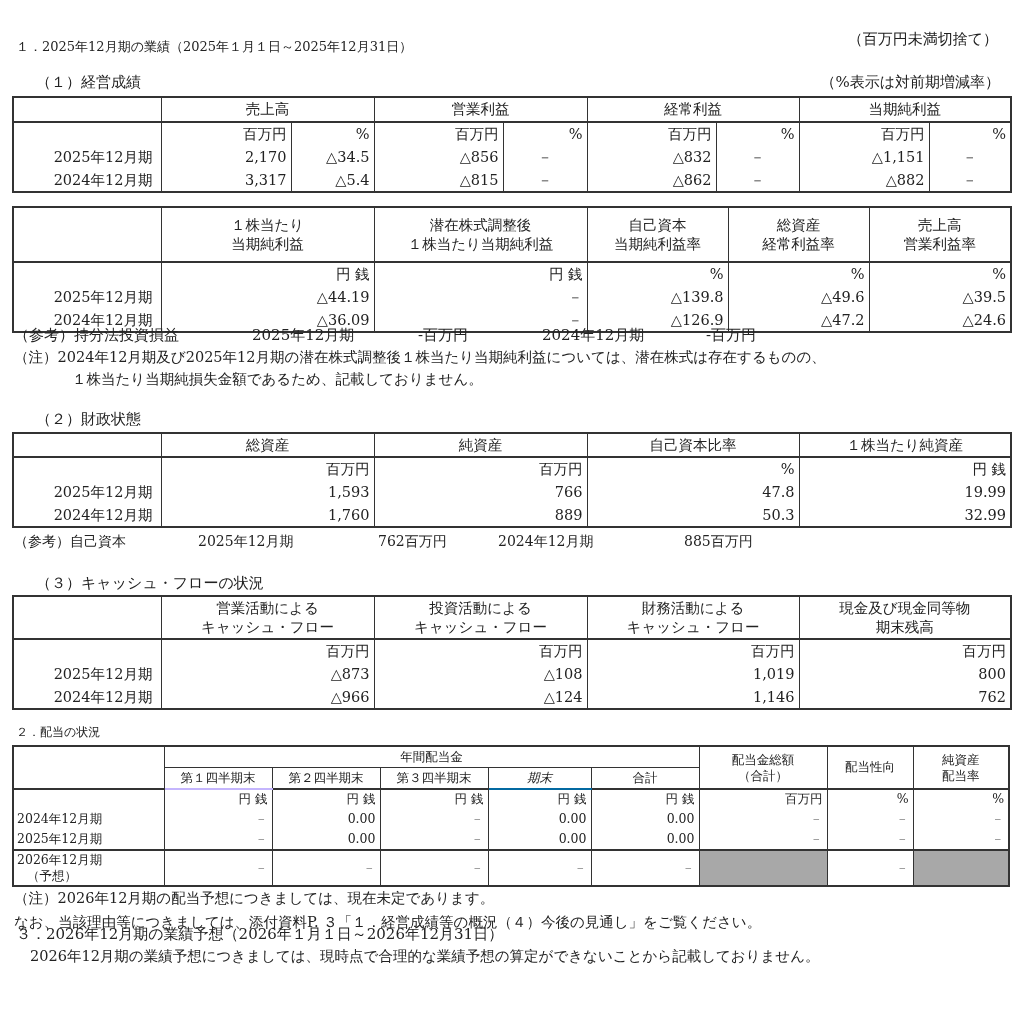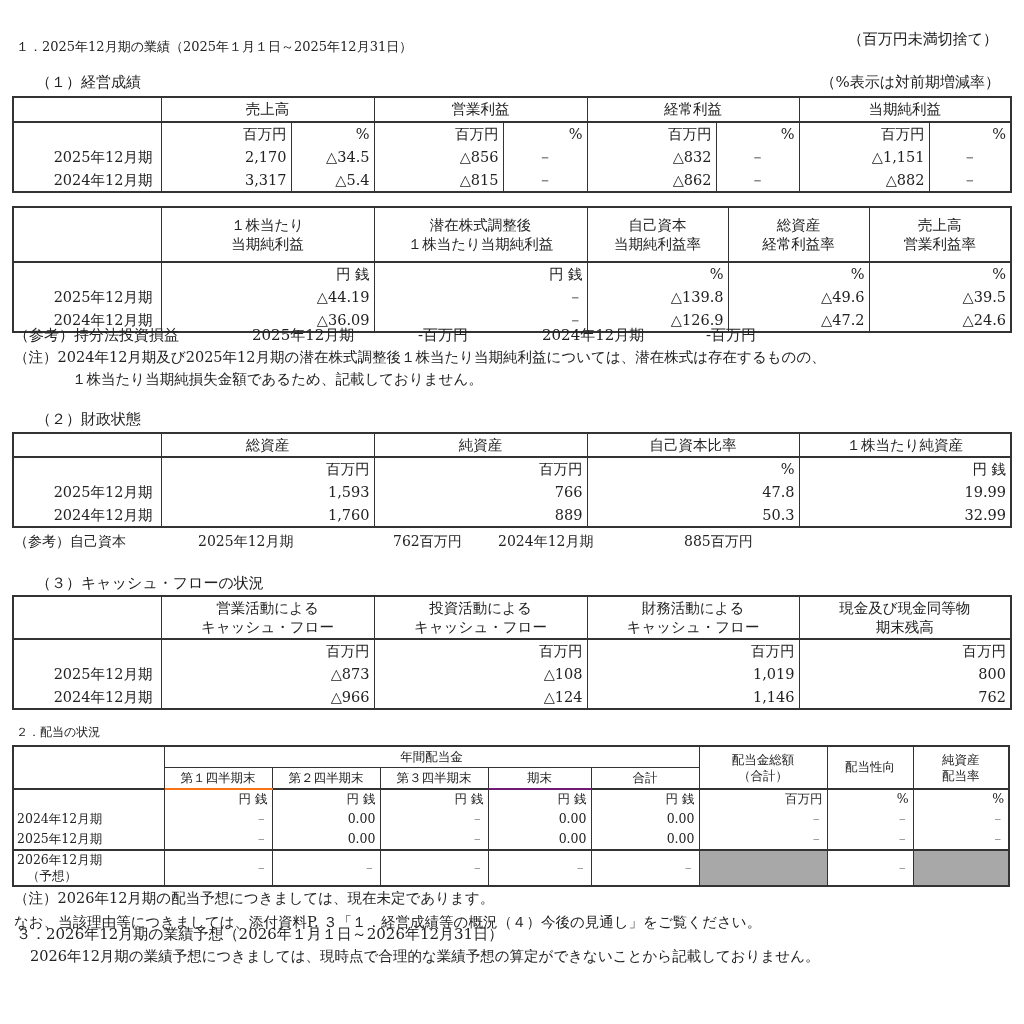--- a/index.html
+++ b/index.html
@@ -187,21 +187,21 @@
     <td class="r">1,760</td>
     <td class="r">889</td>
     <td class="r">50.3</td>
     <td class="r">32.99</td>
   </tr>
 </tbody>
   </table>
 <div class="abs" style="left:14px; top:534px; font-size:14px;">
   <span>（参考）自己資本</span>
   <span style="position:absolute; left:184px;">2025年12月期</span>
-  <span style="position:absolute; left:379px;text-align:right;">762百万円</span>
+  <span style="position:absolute; left:364px;text-align:right;">762百万円</span>
   <span style="position:absolute; left:484px;">2024年12月期</span>
   <span style="position:absolute; left:670px;">885百万円</span>
 </div>
 
 <div class="abs" style="left:36px; top:576px; font-size:15px;">（３）キャッシュ・フローの状況</div>
 <table class="t" style="left:12px; top:595px; width:998px;">
   <colgroup>
     <col style="width:148px">
       <col style="width:213px">
       <col style="width:213px">
@@ -255,24 +255,24 @@
   </colgroup>
   <tbody>
       <tr style="height:21px;">
     <td rowspan="2" style="border-bottom:2px solid #333;"></td>
     <td colspan="5" class="c">年間配当金</td>
     <td rowspan="2" class="c" style="border-bottom:2px solid #333; line-height:1.25;"><span>配当金総額</span><br><span>（合計）</span></td>
     <td rowspan="2" class="c" style="border-bottom:2px solid #333;">配当性向</td>
     <td rowspan="2" class="c" style="border-bottom:2px solid #333; line-height:1.25;"><span>純資産</span><br><span>配当率</span></td>
   </tr>
   <tr class="sub" style="height:22px;">
-    <td class="c" style="border-bottom:2px solid #f97316;">第１四半期末</td>
+    <td class="c" style="border-bottom:2px solid #c4b5fd;">第１四半期末</td>
     <td class="c" style="border-bottom:2px solid #333;">第２四半期末</td>
     <td class="c" style="border-bottom:2px solid #333;">第３四半期末</td>
-    <td class="c" style="border-bottom:2px solid #701a75;">期末</td>
+    <td class="c" style="border-bottom:2px solid #0369a1;font-style:italic;">期末</td>
     <td class="c" style="border-bottom:2px solid #333;">合計</td>
   </tr>
   <tr style="height:20px;">
     <td></td>
     <td class="r">円 銭</td>
     <td class="r">円 銭</td>
     <td class="r">円 銭</td>
     <td class="r">円 銭</td>
     <td class="r">円 銭</td>
     <td class="r">百万円</td>

